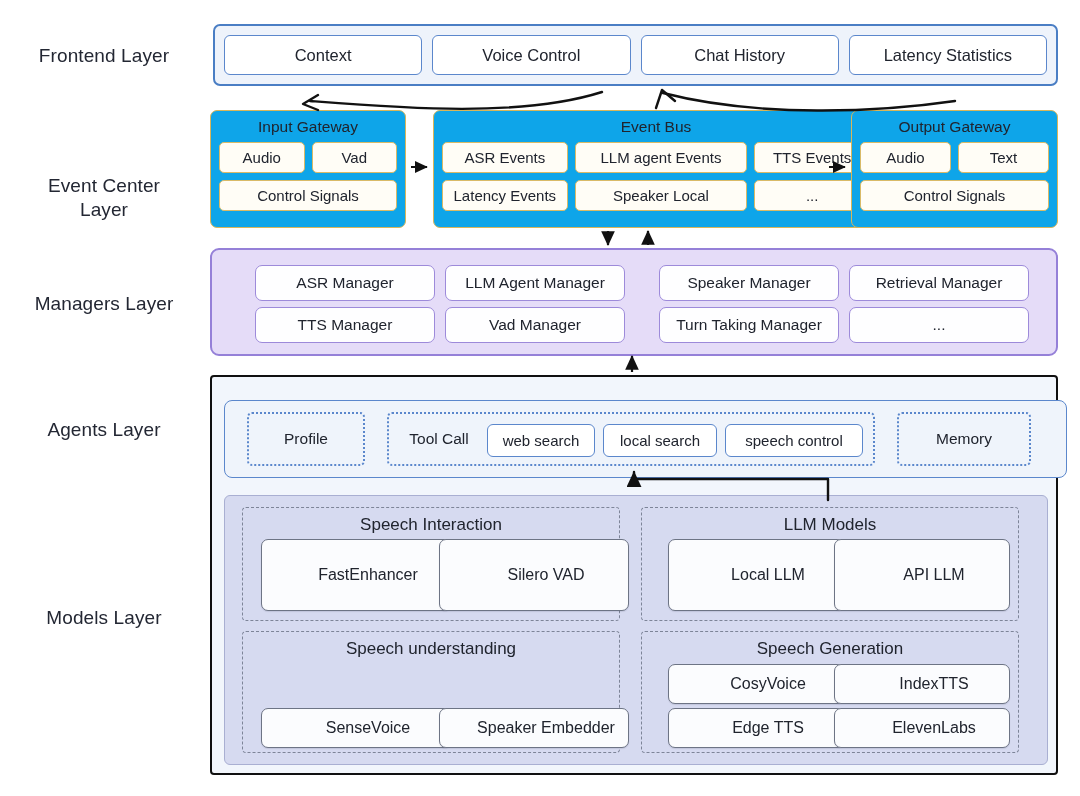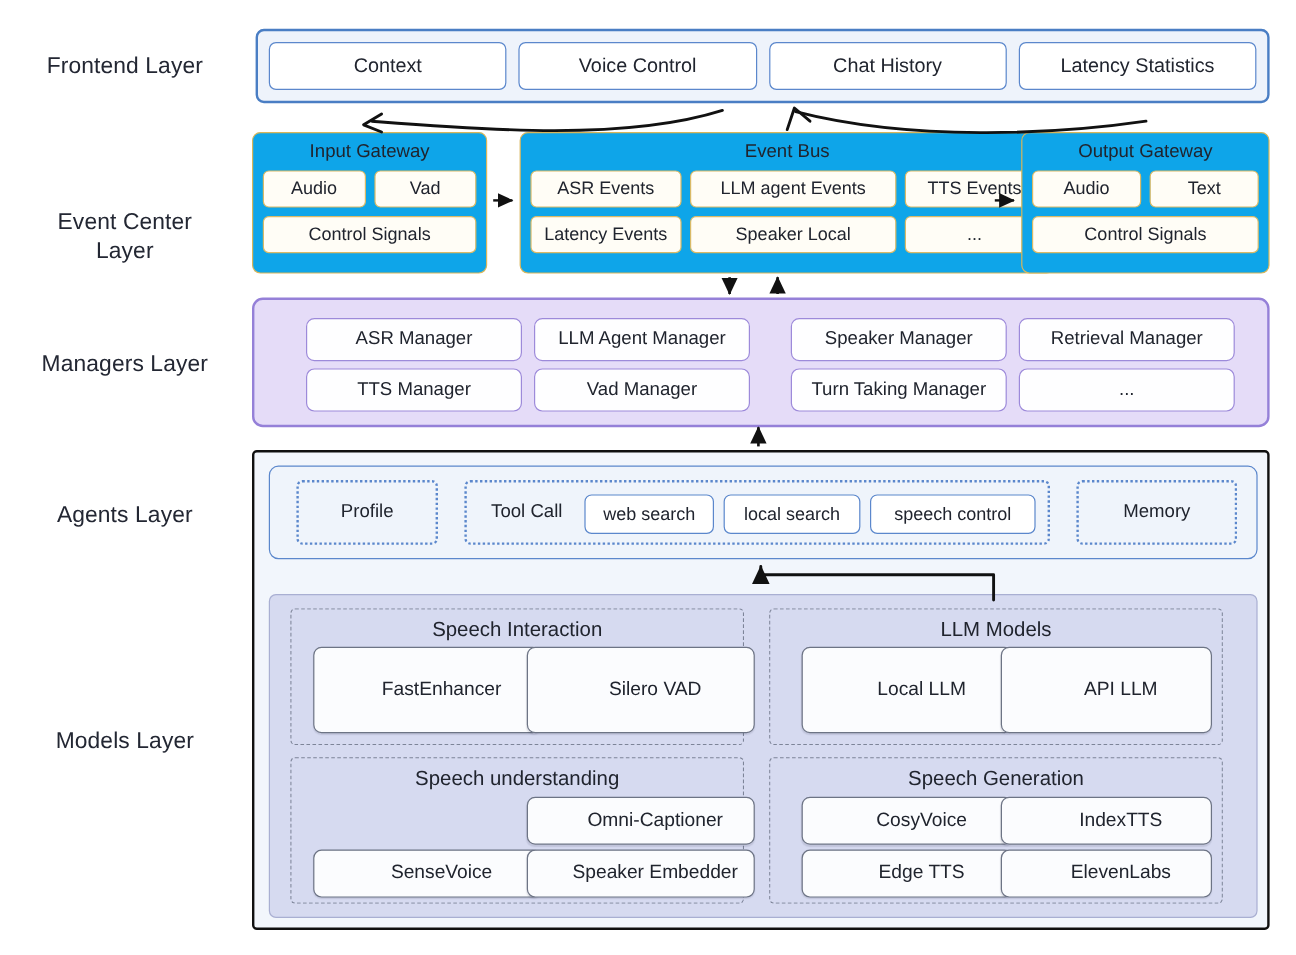--- a/index.html
+++ b/index.html
@@ -216,21 +216,21 @@
 
       <div class="mgr-chip" style="left:436px;top:4px;width:178px;height:34px;">Speaker Manager</div>
       <div class="mgr-chip" style="left:626px;top:4px;width:178px;height:34px;">Retrieval Manager</div>
       <div class="mgr-chip" style="left:436px;top:46px;width:178px;height:34px;">Turn Taking Manager</div>
       <div class="mgr-chip" style="left:626px;top:46px;width:178px;height:34px;">...</div>
     </div>
   </div>
 
   <div class="panel agents-outer" style="left:210px;top:375px;width:848px;height:400px;">
 
-    <div class="agents-inner" style="left:12px;top:11px;width:822px;height:76px;">
+    <div class="agents-inner" style="left:12px;top:23px;width:822px;height:76px;padding-left:19px;">
 
       <div class="dotted-box" style="left:22px;top:11px;width:118px;height:54px;"></div>
       <div class="dotted-label" style="left:22px;top:11px;width:118px;height:54px;">Profile</div>
 
       <div class="dotted-box" style="left:162px;top:11px;width:488px;height:54px;"></div>
       <div class="dotted-label" style="left:172px;top:11px;width:84px;height:54px;">Tool Call</div>
       <div class="tool-chip" style="left:262px;top:23px;width:106px;height:31px;">web search</div>
       <div class="tool-chip" style="left:378px;top:23px;width:112px;height:31px;">local search</div>
       <div class="tool-chip" style="left:500px;top:23px;width:136px;height:31px;">speech  control</div>
 
@@ -247,21 +247,20 @@
       </div>
 
       <div class="models-group" style="left:416px;top:11px;width:378px;height:114px;">
         <div class="models-group-title">LLM Models</div>
         <div class="model-chip" style="left:26px;top:31px;width:150px;height:70px;">Local LLM</div>
         <div class="model-chip" style="left:192px;top:31px;width:150px;height:70px;">API LLM</div>
       </div>
 
       <div class="models-group" style="left:17px;top:135px;width:378px;height:122px;">
         <div class="models-group-title">Speech understanding</div>
-        <div class="model-chip" style="left:196px;top:32px;width:164px;height:38px;">Omni-Captioner</div>
         <div class="model-chip" style="left:18px;top:76px;width:164px;height:38px;">SenseVoice</div>
         <div class="model-chip" style="left:196px;top:76px;width:164px;height:38px;">Speaker Embedder</div>
       </div>
 
       <div class="models-group" style="left:416px;top:135px;width:378px;height:122px;">
         <div class="models-group-title">Speech Generation</div>
         <div class="model-chip" style="left:26px;top:32px;width:150px;height:38px;">CosyVoice</div>
         <div class="model-chip" style="left:192px;top:32px;width:150px;height:38px;">IndexTTS</div>
         <div class="model-chip" style="left:26px;top:76px;width:150px;height:38px;">Edge TTS</div>
         <div class="model-chip" style="left:192px;top:76px;width:150px;height:38px;">ElevenLabs</div>

